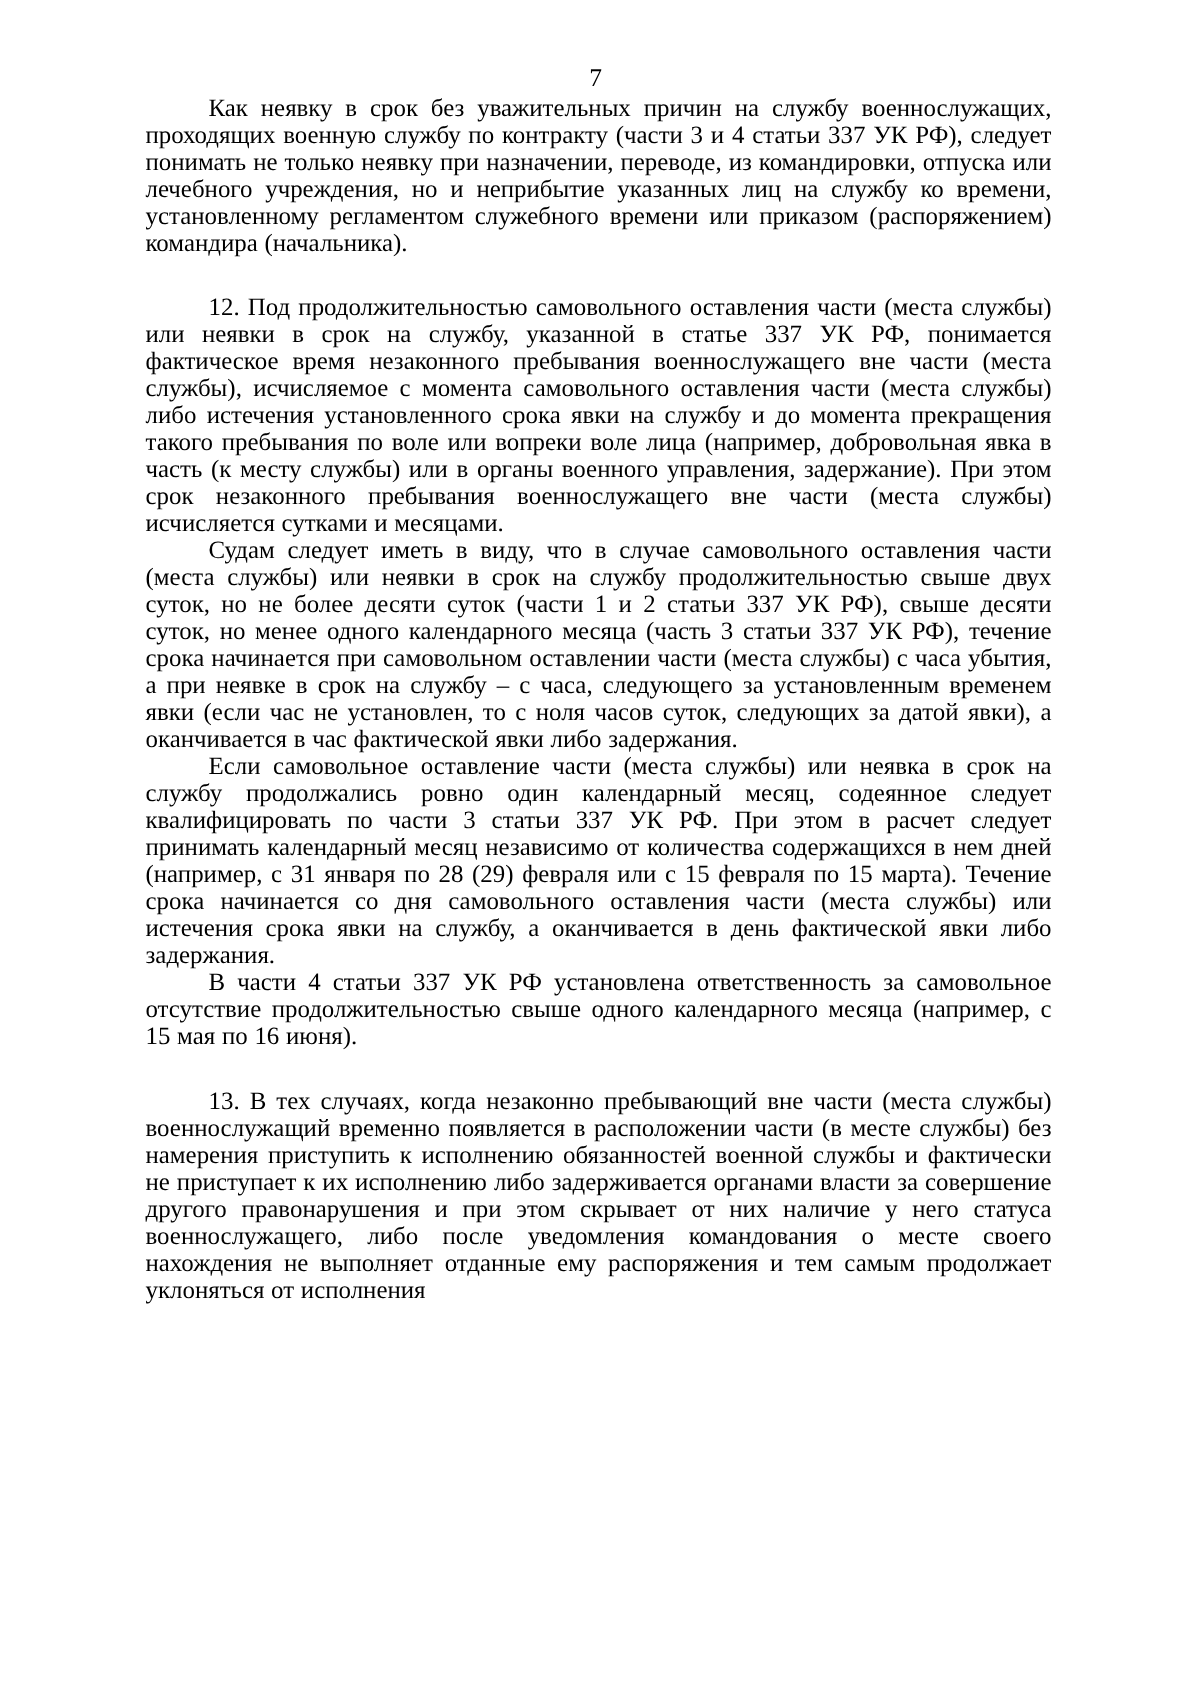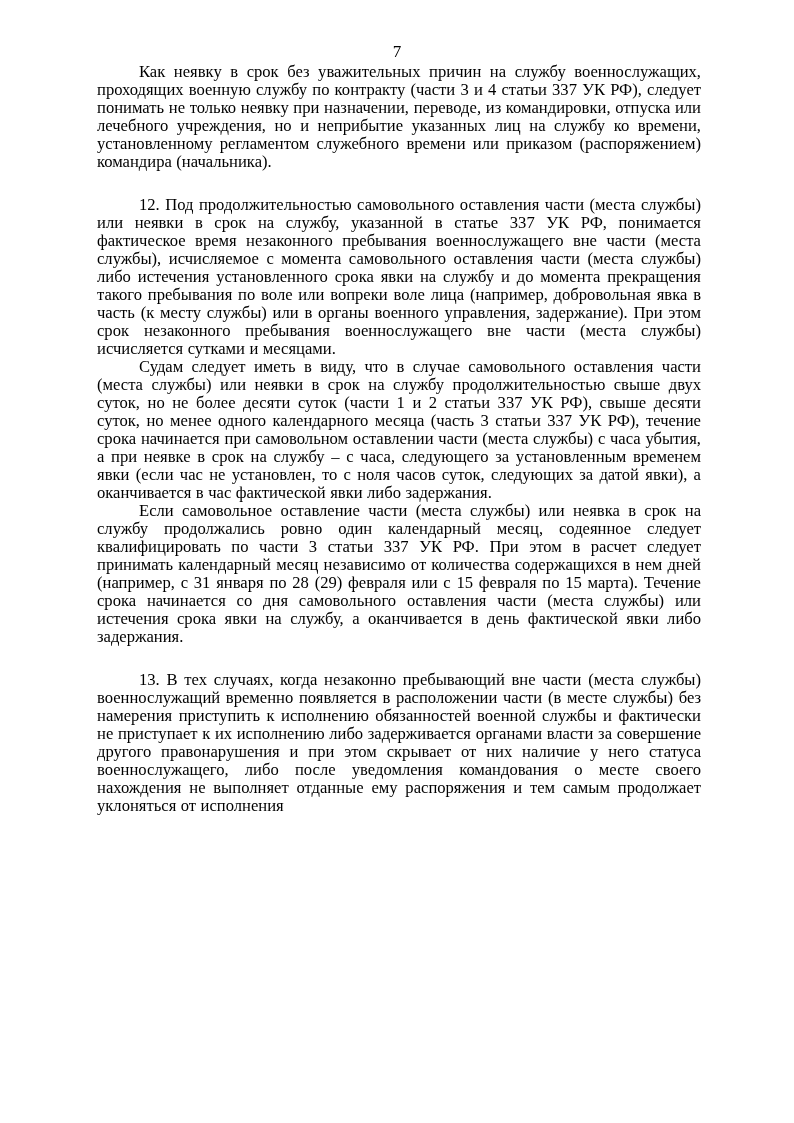--- a/index.html
+++ b/index.html
@@ -65,20 +65,21 @@
     <p class="para">Как неявку в срок без уважительных причин на службу военнослужащих, проходящих военную службу по контракту (части 3 и 4 статьи 337 УК РФ), следует понимать не только неявку при назначении, переводе, из командировки, отпуска или лечебного учреждения, но и неприбытие указанных лиц на службу ко времени, установленному регламентом служебного времени или приказом (распоряжением) командира (начальника).</p>
 
     <div class="gap-large"></div>
 
     <p class="para">12. Под продолжительностью самовольного оставления части (места службы) или неявки в срок на службу, указанной в статье 337 УК РФ, понимается фактическое время незаконного пребывания военнослужащего вне части (места службы), исчисляемое с момента самовольного оставления части (места службы) либо истечения установленного срока явки на службу и до момента прекращения такого пребывания по воле или вопреки воле лица (например, добровольная явка в часть (к месту службы) или в органы военного управления, задержание). При этом срок незаконного пребывания военнослужащего вне части (места службы) исчисляется сутками и месяцами.</p>
 
     <p class="para">Судам следует иметь в виду, что в случае самовольного оставления части (места службы) или неявки в срок на службу продолжительностью свыше двух суток, но не более десяти суток (части 1 и 2 статьи 337 УК РФ), свыше десяти суток, но менее одного календарного месяца (часть 3 статьи 337 УК РФ), течение срока начинается при самовольном оставлении части (места службы) с часа убытия, а при неявке в срок на службу – с часа, следующего за установленным временем явки (если час не установлен, то с ноля часов суток, следующих за датой явки), а оканчивается в час фактической явки либо задержания.</p>
 
     <p class="para">Если самовольное оставление части (места службы) или неявка в срок на службу продолжались ровно один календарный месяц, содеянное следует квалифицировать по части 3 статьи 337 УК РФ. При этом в расчет следует принимать календарный месяц независимо от количества содержащихся в нем дней (например, с 31 января по 28 (29) февраля или с 15 февраля по 15 марта). Течение срока начинается со дня самовольного оставления части (места службы) или истечения срока явки на службу, а оканчивается в день фактической явки либо задержания.</p>
 
+    <p class="para">В части 4 статьи 337 УК РФ установлена ответственность за самовольное отсутствие продолжительностью свыше одного календарного месяца (например, с 15 мая по 16 июня).</p>
 
     <div class="spacer-13"></div>
 
     <p class="para">13. В тех случаях, когда незаконно пребывающий вне части (места службы) военнослужащий временно появляется в расположении части (в месте службы) без намерения приступить к исполнению обязанностей военной службы и фактически не приступает к их исполнению либо задерживается органами власти за совершение другого правонарушения и при этом скрывает от них наличие у него статуса военнослужащего, либо после уведомления командования о месте своего нахождения не выполняет отданные ему распоряжения и тем самым продолжает уклоняться от исполнения</p>
 
   </div>
 
 </div>
 
 </body></html>

